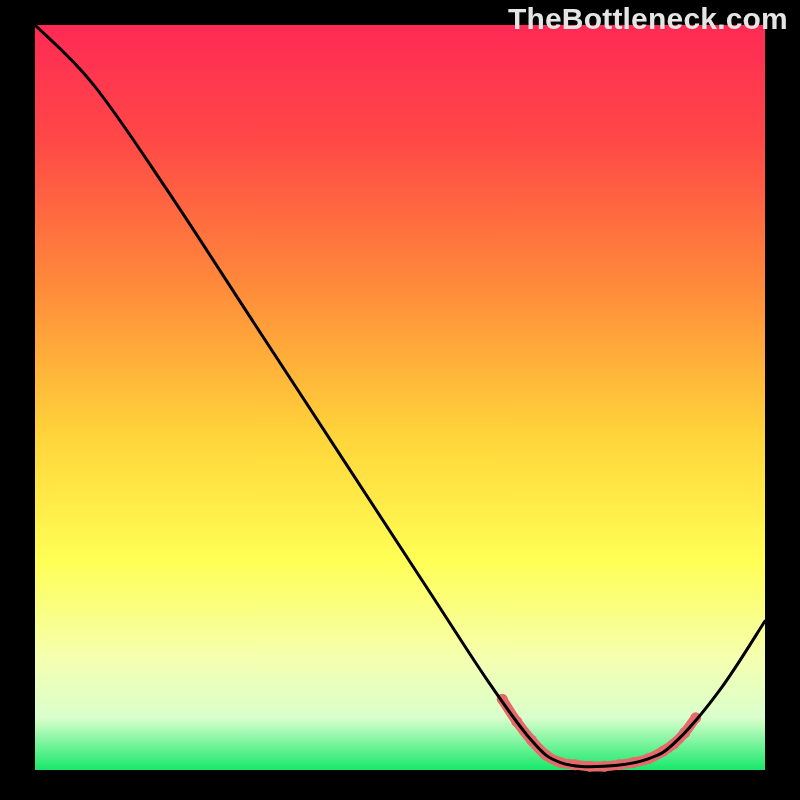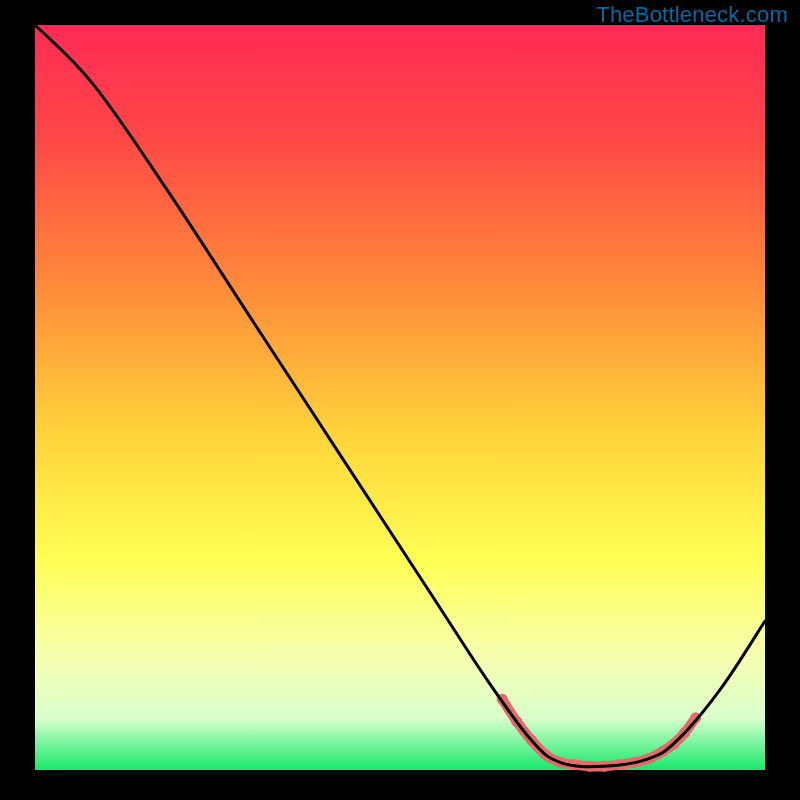--- a/index.html
+++ b/index.html
@@ -13,23 +13,23 @@
   }
   .frame {
     position: relative;
     width: 800px;
     height: 800px;
   }
   .watermark {
     position: absolute;
     top: 2px;
     right: 12px;
-    color: #0369a1;
-    font-size: 22px;
-    font-weight: 400;
+    color: #e5e5e5;
+    font-size: 30px;
+    font-weight: 700;
     letter-spacing: 0.2px;
     z-index: 10;
   }
   svg {
     position: absolute;
     top: 0;
     left: 0;
   }
 </style>
 </head>

